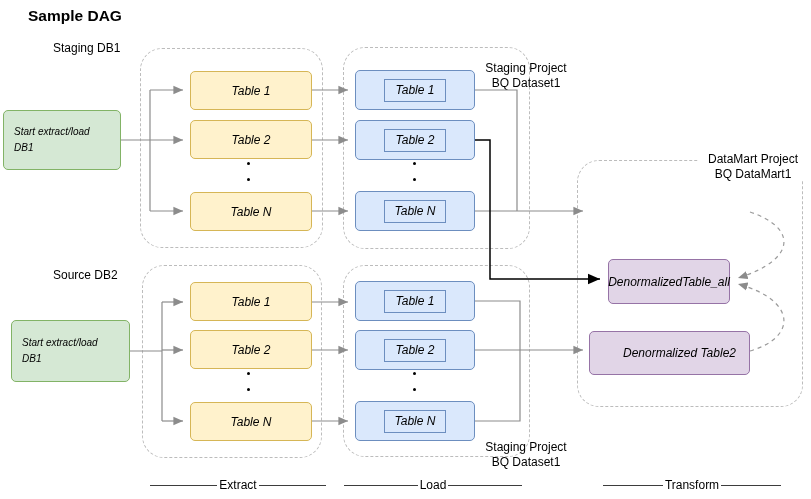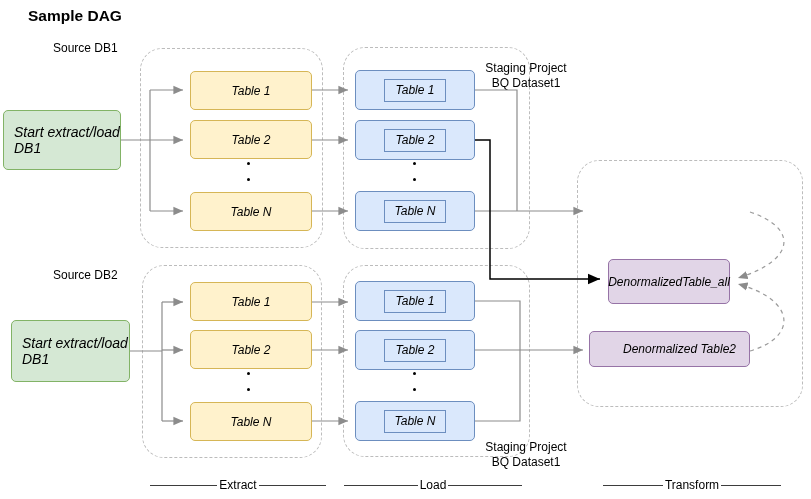--- a/index.html
+++ b/index.html
@@ -8,21 +8,21 @@
     font-family:"Liberation Sans",sans-serif;color:#000;
   }
   .title{position:absolute;font-size:15.5px;font-weight:bold;}
   .lbl{position:absolute;font-size:12px;line-height:14.5px;white-space:nowrap;}
   .lbl.center{text-align:center;white-space:normal;}
   .dashed{position:absolute;border:1px dashed #bcbcbc;border-radius:22px;box-sizing:border-box;background:transparent;z-index:0;}
   .arrows{position:absolute;left:0;top:0;z-index:1;pointer-events:none;}
   .node{position:absolute;box-sizing:border-box;border-radius:5px;border:1px solid;
         display:flex;align-items:center;justify-content:center;font-size:12px;z-index:2;font-style:italic;}
   .green{background:#d5e8d4;border-color:#82b366;flex-direction:column;align-items:flex-start;
-         justify-content:center;padding-left:10px;line-height:16px;font-size:14px;}
+         justify-content:center;padding-left:10px;line-height:16px;font-size:10px;}
   .yellow{background:#fff2cc;border-color:#d6b656;}
   .blue{background:#dae8fc;border-color:#6c8ebf;}
   .inner-rect{border:1px solid #6c8ebf;background:transparent;min-width:62px;height:23px;
               display:flex;align-items:center;justify-content:center;padding:0 6px;box-sizing:border-box;}
   .purple{background:#e1d5e7;border-color:#9673a6;}
   .purple.two-line{flex-direction:row;line-height:20px;}
   .dots{position:absolute;display:flex;flex-direction:column;align-items:center;gap:13px;z-index:2;}
   .dots span{width:3px;height:3px;border-radius:50%;background:#000;overflow:hidden;color:transparent;}
   .stage{position:absolute;display:flex;align-items:center;font-size:12px;height:16px;z-index:3;}
   .stage .line{flex:1;height:0;border-top:1px solid #3d3d3d;}
@@ -75,21 +75,21 @@
     <path d="M475 140 H490 V279 H600" stroke="#000" stroke-width="1.5" fill="none" marker-end="url(#ab)"></path>
 
     <g stroke="#9b9b9b" stroke-width="1.2" fill="none" stroke-dasharray="4 4">
       <path d="M750 212 C798 228 796 260 738 278" marker-end="url(#ag)"></path>
       <path d="M750 351 C798 337 796 300 738 284" marker-end="url(#ag)"></path>
     </g>
   </svg>
 
   <div class="title" style="left:28px;top:7px;">Sample DAG</div>
 
-  <div class="lbl" style="left:53px;top:41px;">Source DB1</div>
+  <div class="lbl" style="left:53px;top:41px;">Staging DB1</div>
 
   <div class="node green" style="left:3px;top:110px;width:118px;height:60px;">
     <span>Start extract/load</span>
     <span>DB1</span>
   </div>
 
   <div class="dashed" style="left:140px;top:48px;width:183px;height:200px;"></div>
 
   <div class="node yellow" style="left:190px;top:71px;width:122px;height:39px;">
     <span>Table 1</span>
@@ -177,26 +177,30 @@
     </span>
   </div>
 
   <div class="lbl center" style="left:478px;top:440px;width:96px;">
     <div>Staging Project</div>
     <div>BQ Dataset1</div>
   </div>
 
   <div class="dashed" style="left:577px;top:160px;width:226px;height:247px;"></div>
 
+  <div class="lbl center dm-label" style="left:698px;top:152px;width:110px;">
+    <div>DataMart Project</div>
+    <div>BQ DataMart1</div>
+  </div>
 
   <div class="node purple two-line" style="left:608px;top:259px;width:122px;height:45px;">
     <span>Denormalized</span>
     <span>Table_all</span>
   </div>
-  <div class="node purple" style="left:589px;top:331px;width:161px;height:36px;padding-left:20px;">
+  <div class="node purple" style="left:589px;top:331px;width:161px;height:44px;padding-left:20px;">
     <span>Denormalized Table2</span>
   </div>
 
   <div class="stage" style="left:150px;top:477px;width:176px;">
     <span class="line"></span>
     <span class="stage-label">Extract</span>
     <span class="line"></span>
   </div>
   <div class="stage" style="left:603px;top:477px;width:178px;">
     <span class="line"></span>

